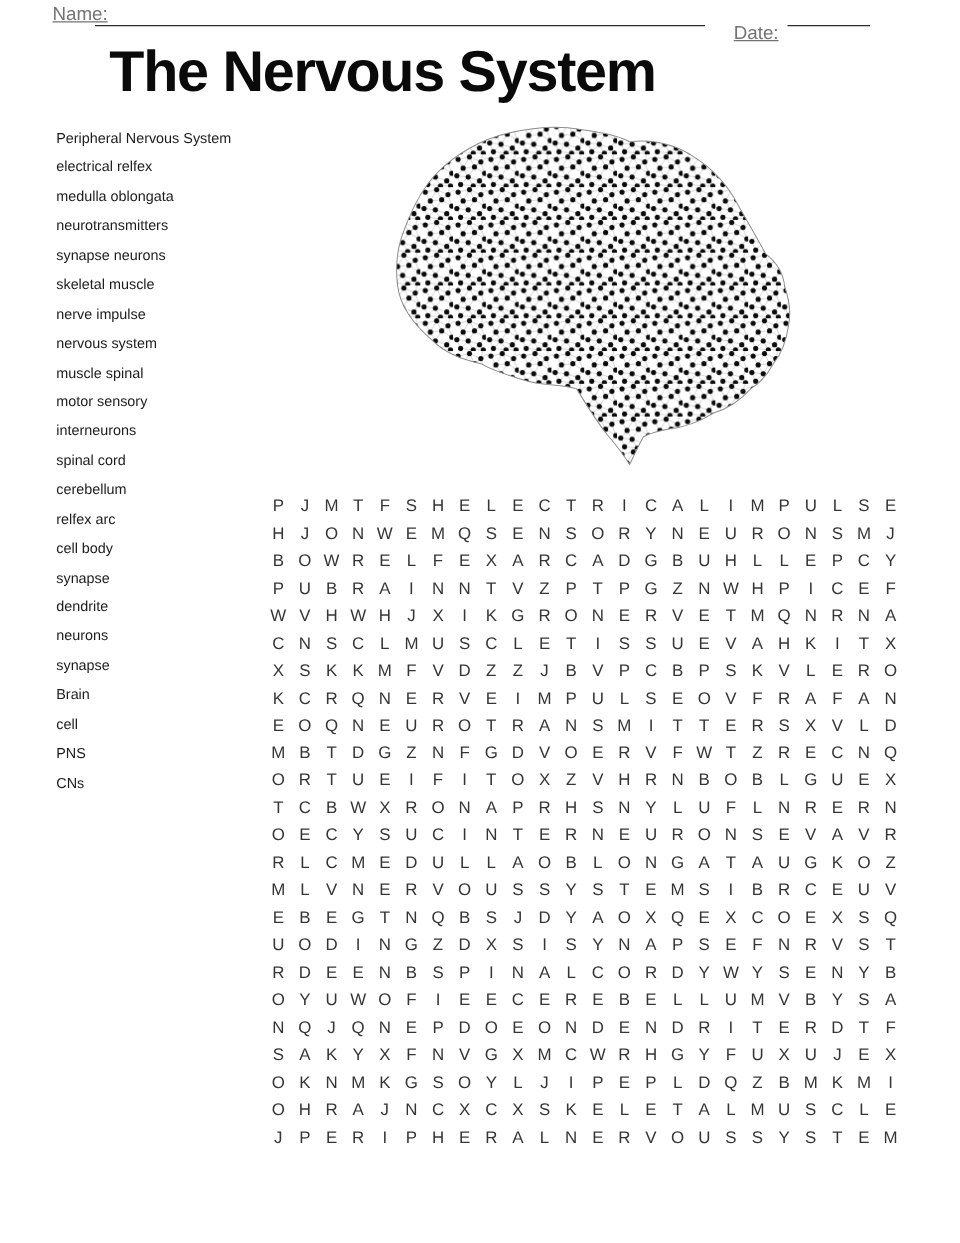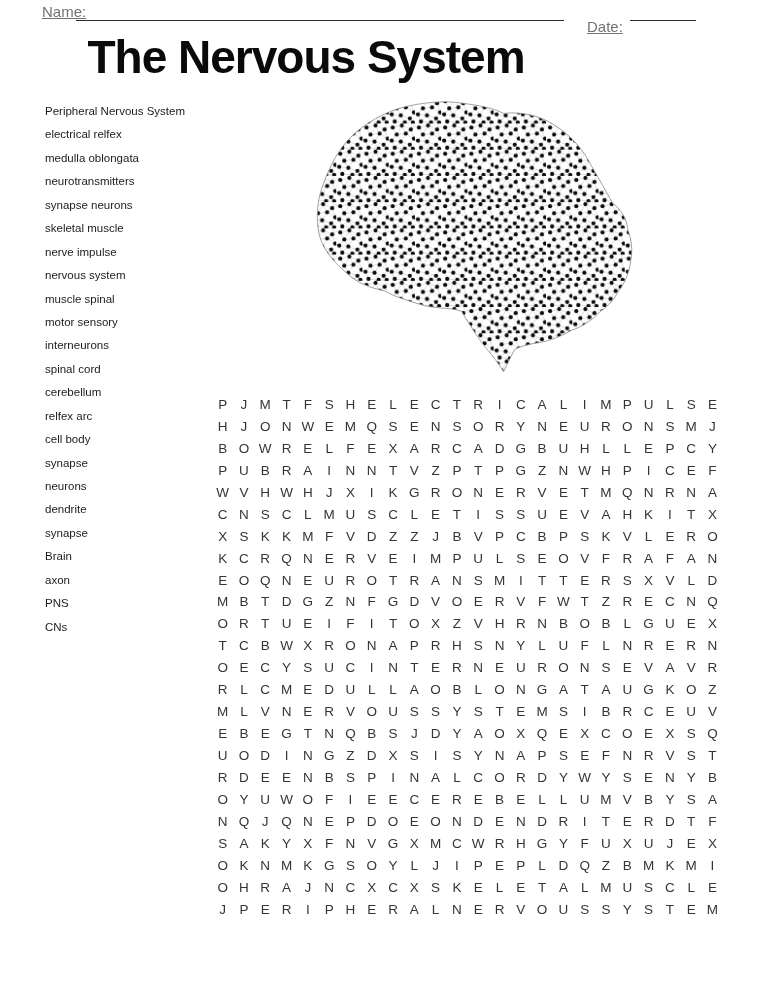--- a/index.html
+++ b/index.html
@@ -55,25 +55,25 @@
     <li>nerve impulse</li>
     <li>nervous system</li>
     <li>muscle spinal</li>
     <li>motor sensory</li>
     <li>interneurons</li>
     <li>spinal cord</li>
     <li>cerebellum</li>
     <li>relfex arc</li>
     <li>cell body</li>
     <li>synapse</li>
+    <li>dendrite</li>
     <li>neurons</li>
-    <li>dendrite</li>
     <li>synapse</li>
     <li>Brain</li>
-    <li>axon</li>
+    <li>cell</li>
     <li>PNS</li>
     <li>CNs</li>
   </ul>
 
 <div id="brain-wrap">
   <svg width="348" height="288" viewBox="0 0 345 285">
     <defs>
       <pattern id="brainmesh" width="26" height="26" patternUnits="userSpaceOnUse">
         <g stroke="#bdbdbd" stroke-width="0.5" fill="none">
           <path d="M4,4 L13,2 L22,6 L17,10 L13,2 M4,4 L8,11 L13,2 M8,11 L17,10 L22,6 L25,15 L17,10 L12,18 L8,11 L3,17 L12,18 L21,21 L25,15 M3,17 L6,24 L12,18 L16,25 L21,21 L24,25 L16,25 L6,24 M22,6 L27,2 M25,15 L29,17 M24,25 L28,28 M16,25 L13,28 M6,24 L4,30 M4,4 L-2,2 M3,17 L-1,15 M13,2 L11,-3 M22,6 L24,-2"></path>

